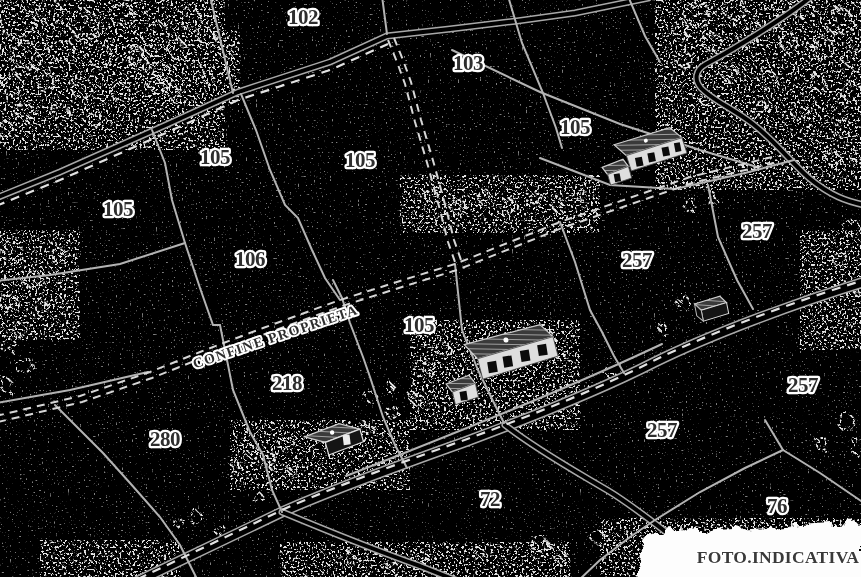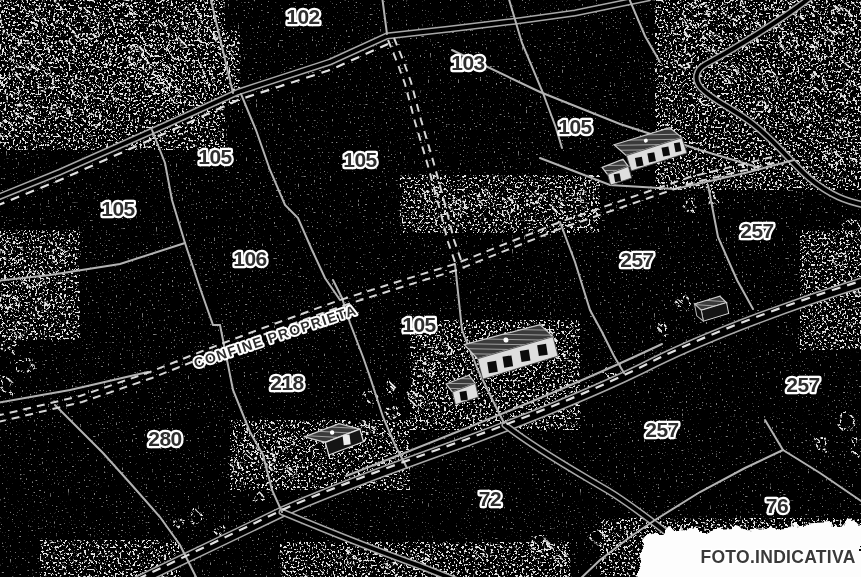--- a/index.html
+++ b/index.html
@@ -1,17 +1,17 @@
 <!DOCTYPE html>
 <html><head>
 <meta charset="utf-8">
 <style>
   html,body{margin:0;padding:0;background:#000;}
   .stage{position:relative;width:861px;height:577px;background:#d946ef;overflow:hidden;
-         font-family:Liberation Sans, sans-serif;}
+         font-family:Liberation Serif, serif;}
   svg{display:block}
   .bnd{stroke:#b3b3b3;stroke-width:2;fill:none;stroke-linecap:round}
   .roadC{stroke:#a8a8a8;fill:none;stroke-linecap:round}
   .roadI{stroke:#000;fill:none;stroke-linecap:round}
   .dashW{stroke:#e2e2e2;stroke-width:2.2;fill:none;stroke-dasharray:9 7}
   .dashC{stroke:#d6d6d6;stroke-width:2;fill:none;stroke-dasharray:8 6}
   .veg{stroke:#ececec;stroke-width:1.8;fill:none;stroke-dasharray:3 2.2}
   .plabel{font-weight:bold;font-size:21px;fill:#2e2e2e;stroke:#fff;stroke-width:4.5px;
           paint-order:stroke;stroke-linejoin:round;text-anchor:middle;letter-spacing:-0.5px}
   .conf{font-weight:bold;font-size:14px;fill:#2e2e2e;stroke:#fff;stroke-width:4px;

